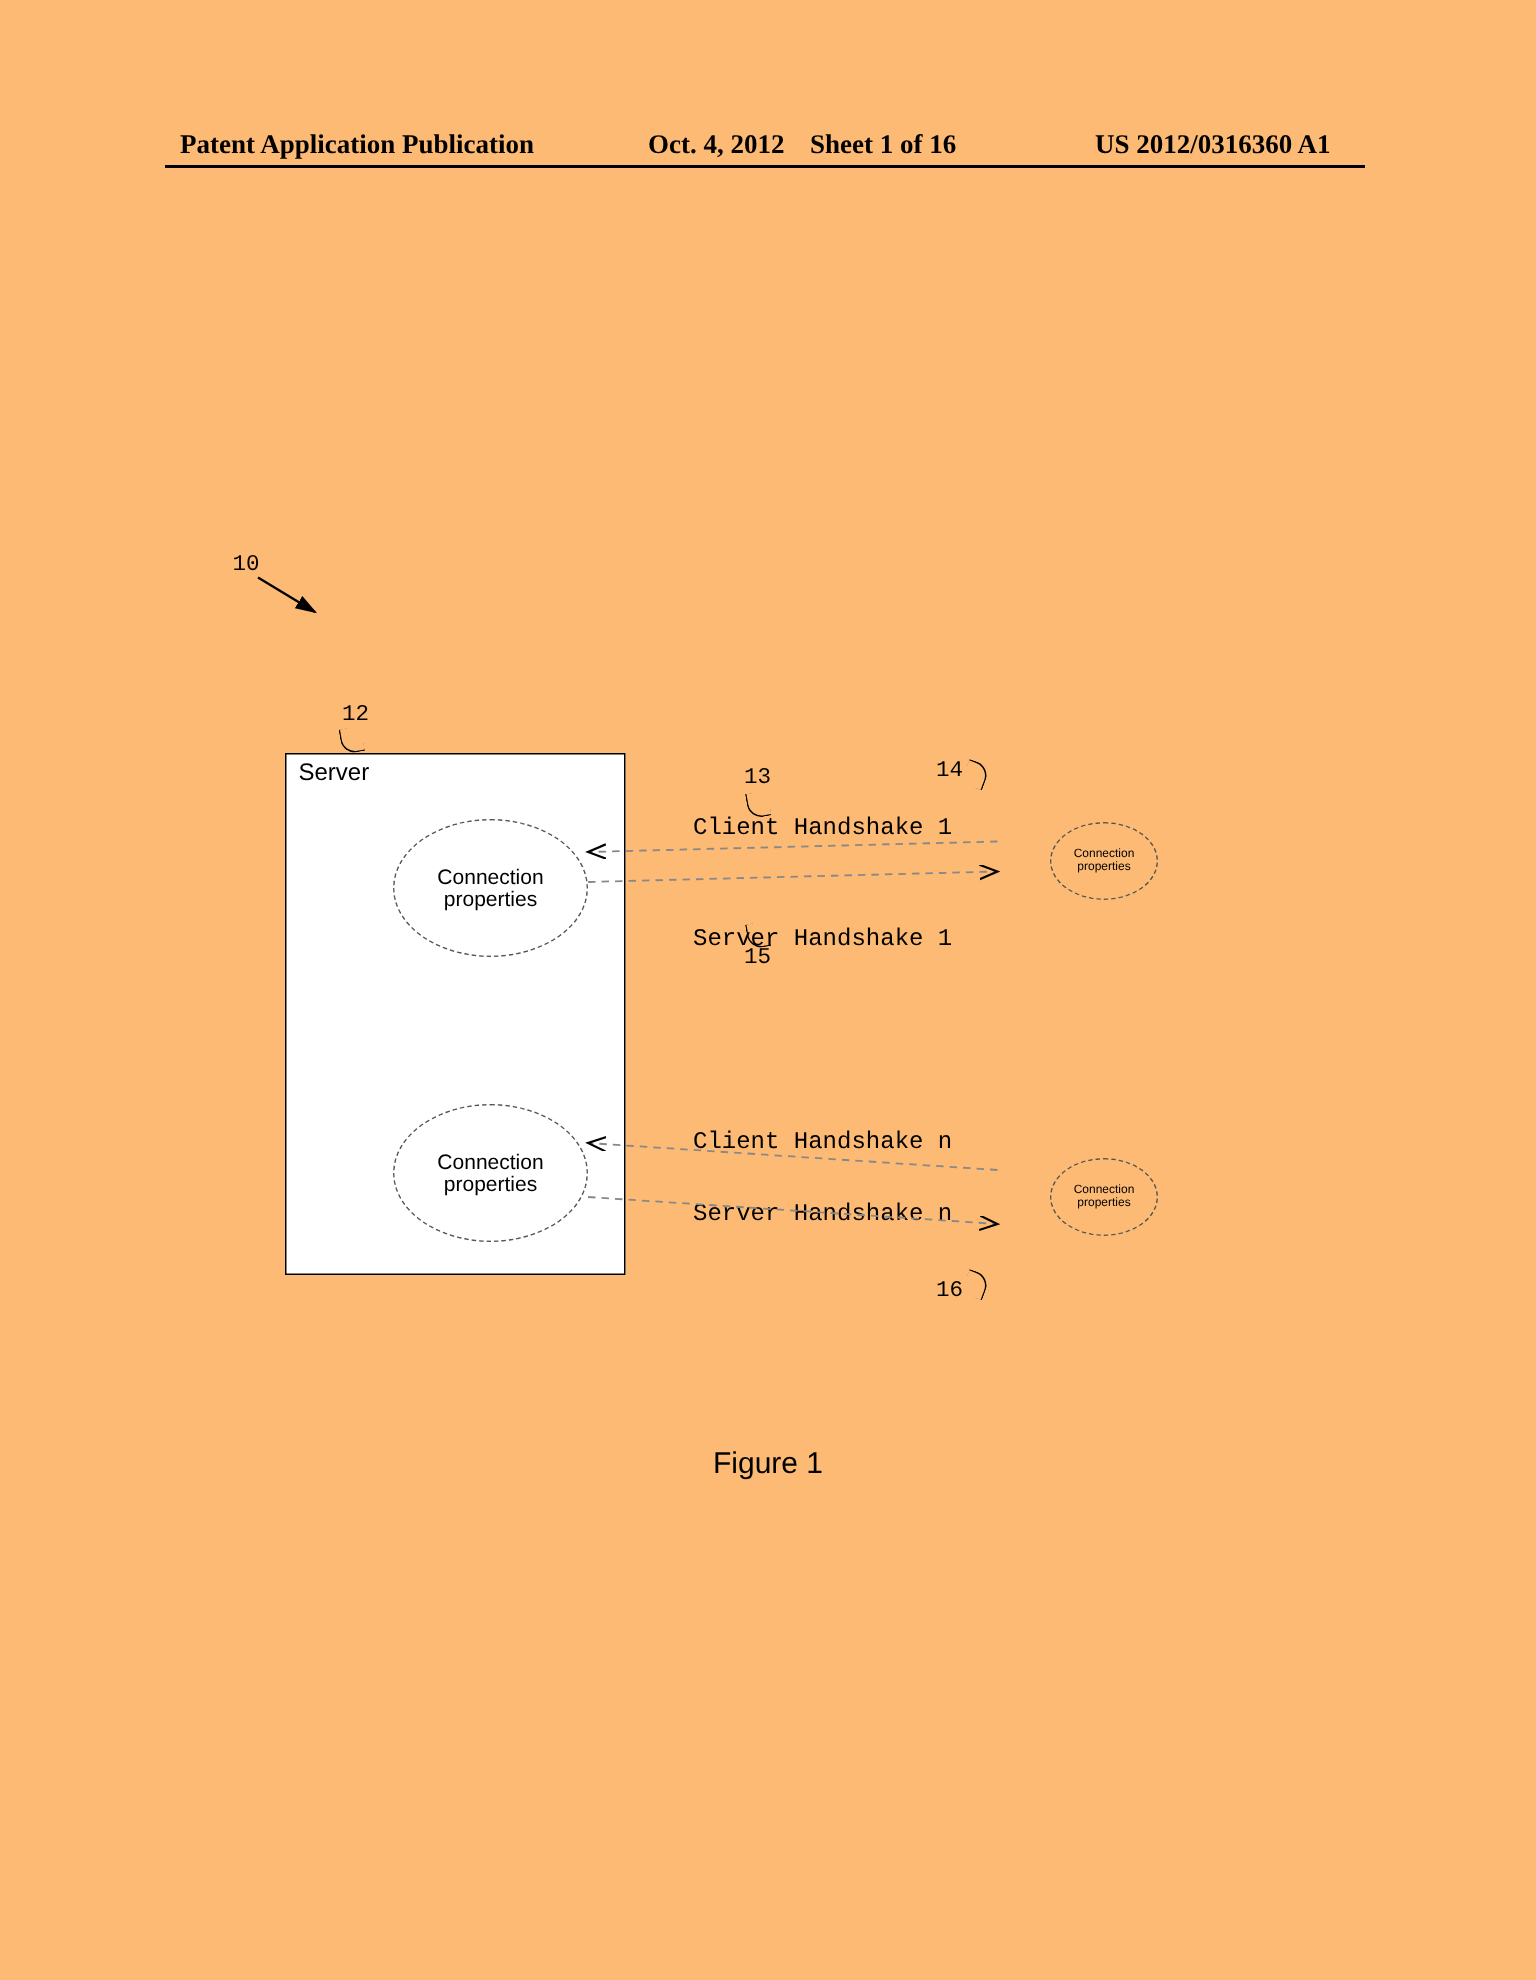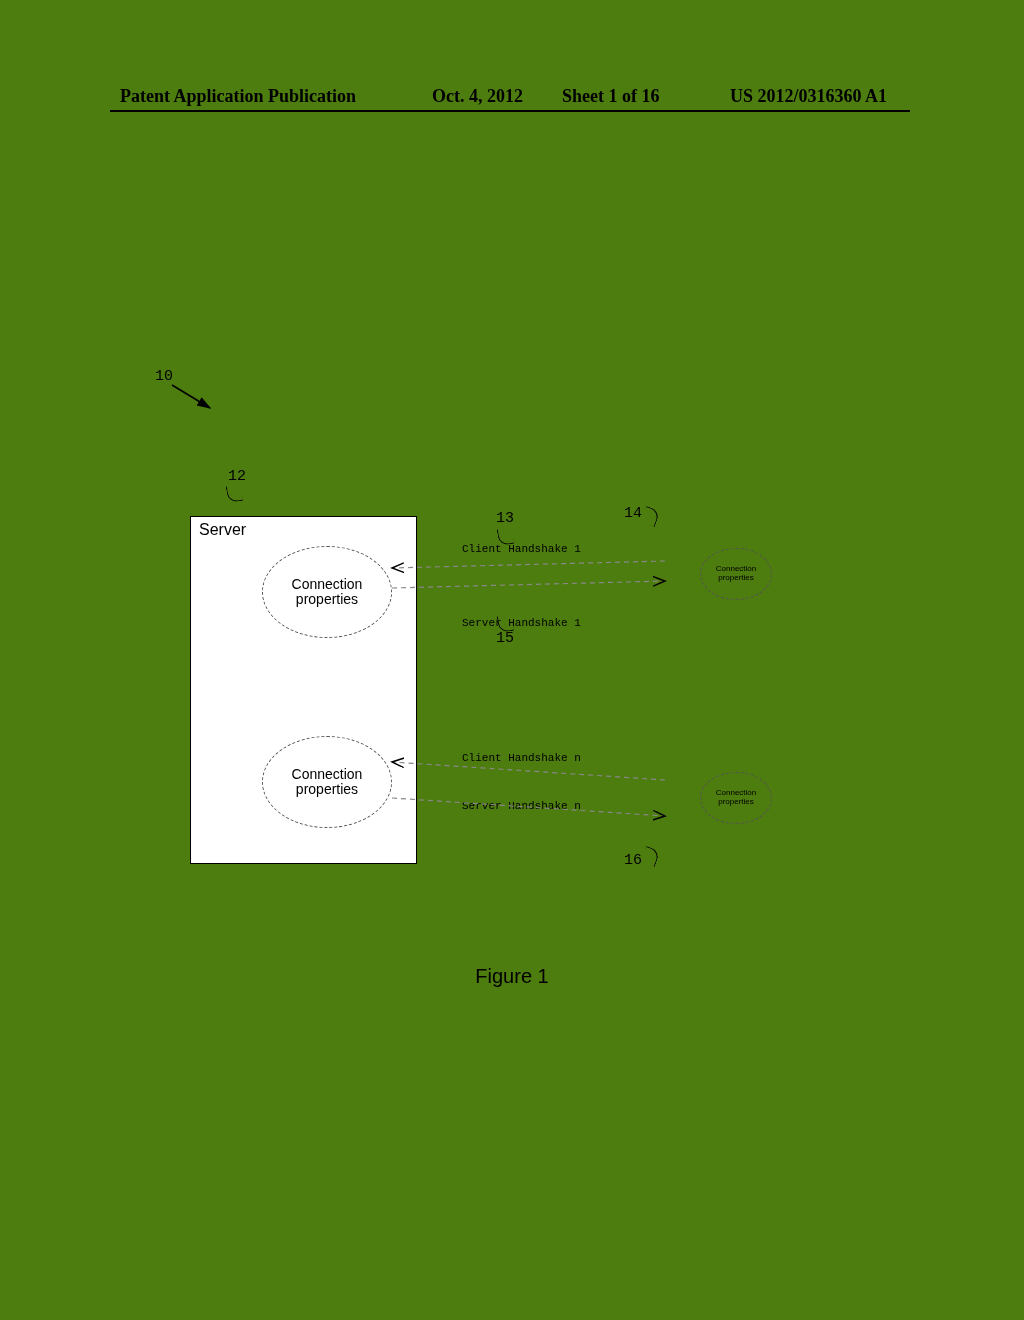--- a/index.html
+++ b/index.html
@@ -6,63 +6,62 @@
     margin: 0;
     padding: 0;
     background: #fff;
     font-family: "Times New Roman", Times, serif;
     color: #000;
   }
   .page {
     position: relative;
     width: 1024px;
     height: 1320px;
-    background: #4d7c0f;
+    background: #fdba74;
   }
   .header {
     position: absolute;
     top: 86px;
     left: 0;
     right: 0;
     height: 26px;
   }
   .header-text {
     position: absolute;
     font-size: 18px;
     font-weight: bold;
     white-space: nowrap;
   }
   .header-left  { left: 120px; }
   .header-mid   { left: 432px; }
-  .header-sheet { left: 562px; }
+  .header-sheet { left: 540px; }
   .header-right { left: 730px; }
   .header-rule {
     position: absolute;
     top: 110px;
     left: 110px;
     width: 800px;
     height: 0;
     border-top: 2px solid #000;
   }
 
   
   .abs {
     position: absolute;
     font-family: Liberation Mono, monospace;
     color: #000;
   }
-  .lbl-small { font-size: 11px; }
+  .lbl-small { font-size: 16px; }
   .lbl-med   { font-size: 15px; }
 
   
   .box {
     position: absolute;
     border: 1.5px solid #000;
     background: #fff;
-    margin-top: 14px;
   }
   .box-title {
     position: absolute;
     top: 4px;
     left: 8px;
     font-family: Arial, Helvetica, sans-serif;
     font-size: 16px;
   }
 
   

